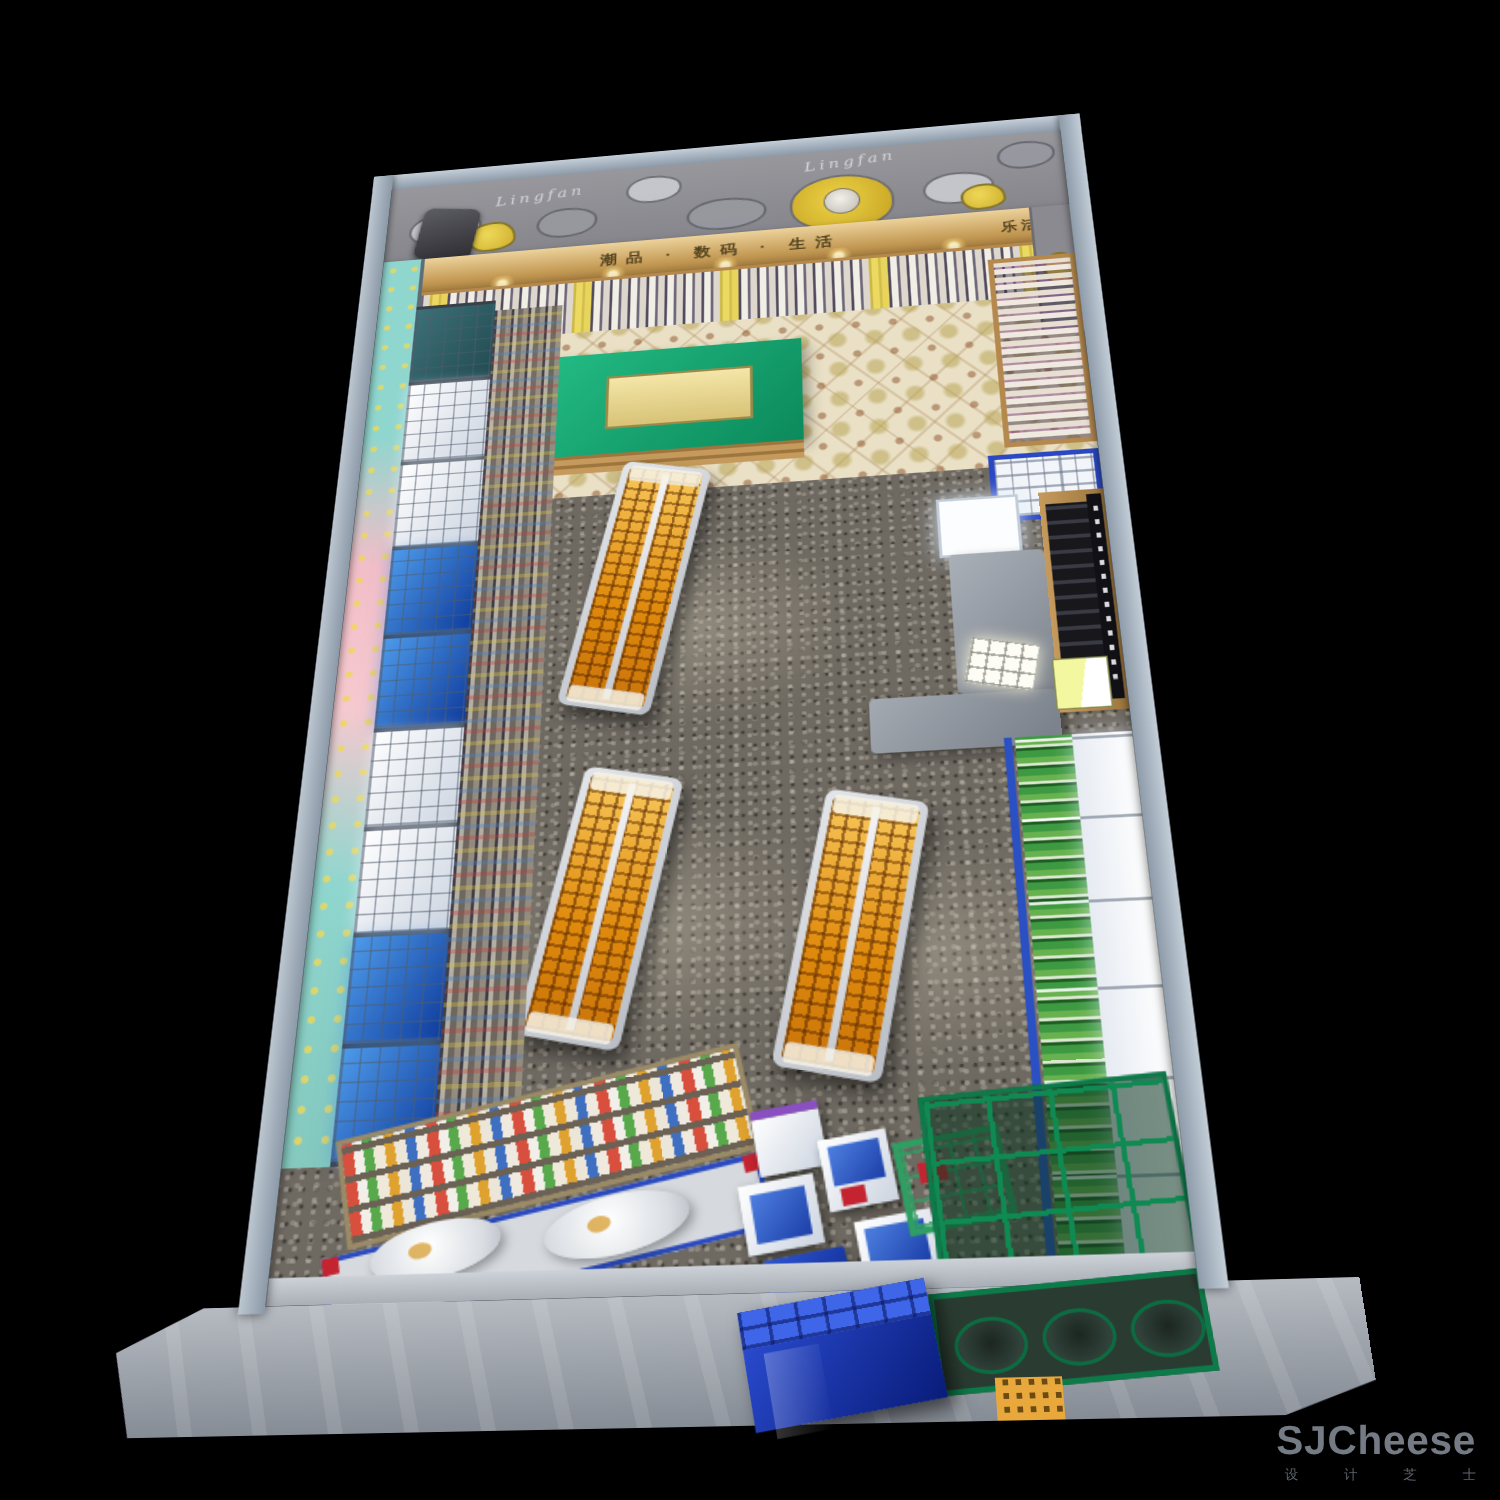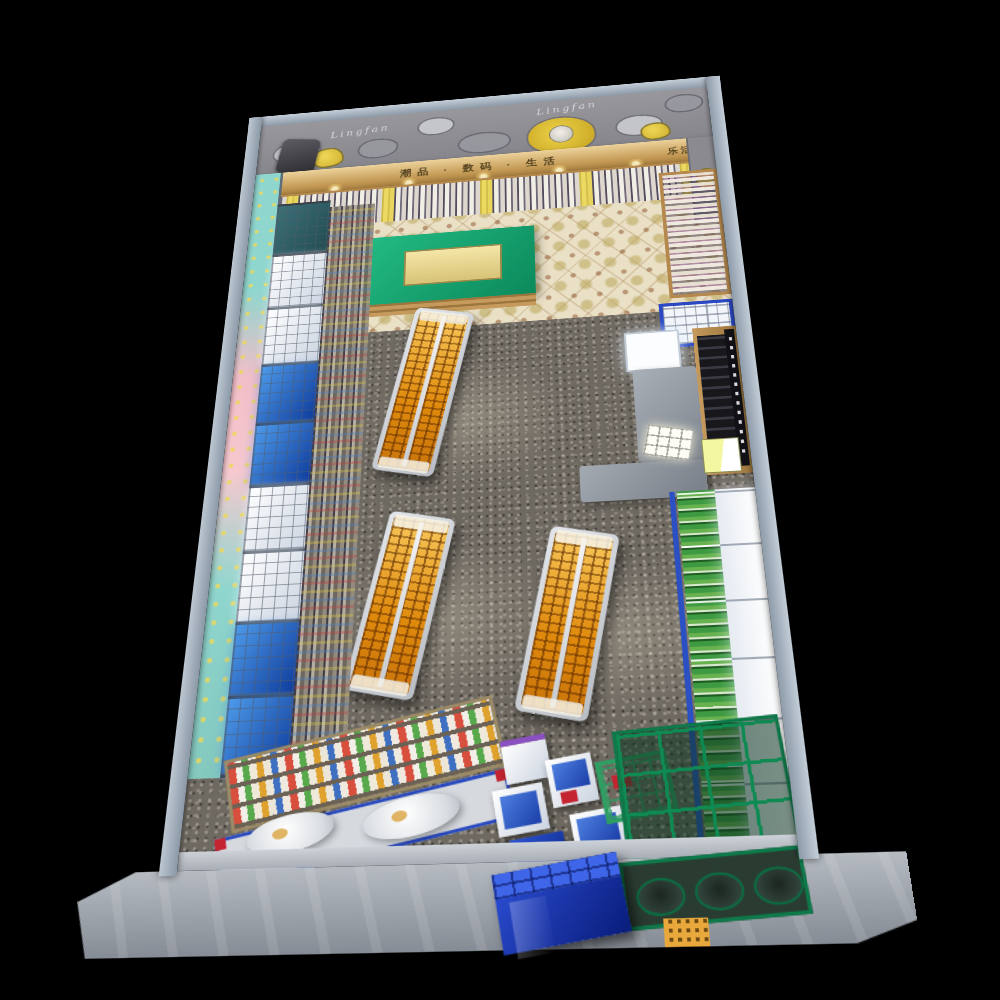--- a/index.html
+++ b/index.html
@@ -341,13 +341,17 @@
         <div class="hole h3"></div>
       </div>
       <div class="gold-grid"></div>
       <div class="cab-blue"></div>
 
       <div class="wall left"></div>
       <div class="wall right"></div>
     </div>
   </div>
 
+  <div class="watermark">
+    <div class="wm-title">SJCheese</div>
+    <div class="wm-sub">设 计 芝 士</div>
+  </div>
 </div>
 
 </body></html>

